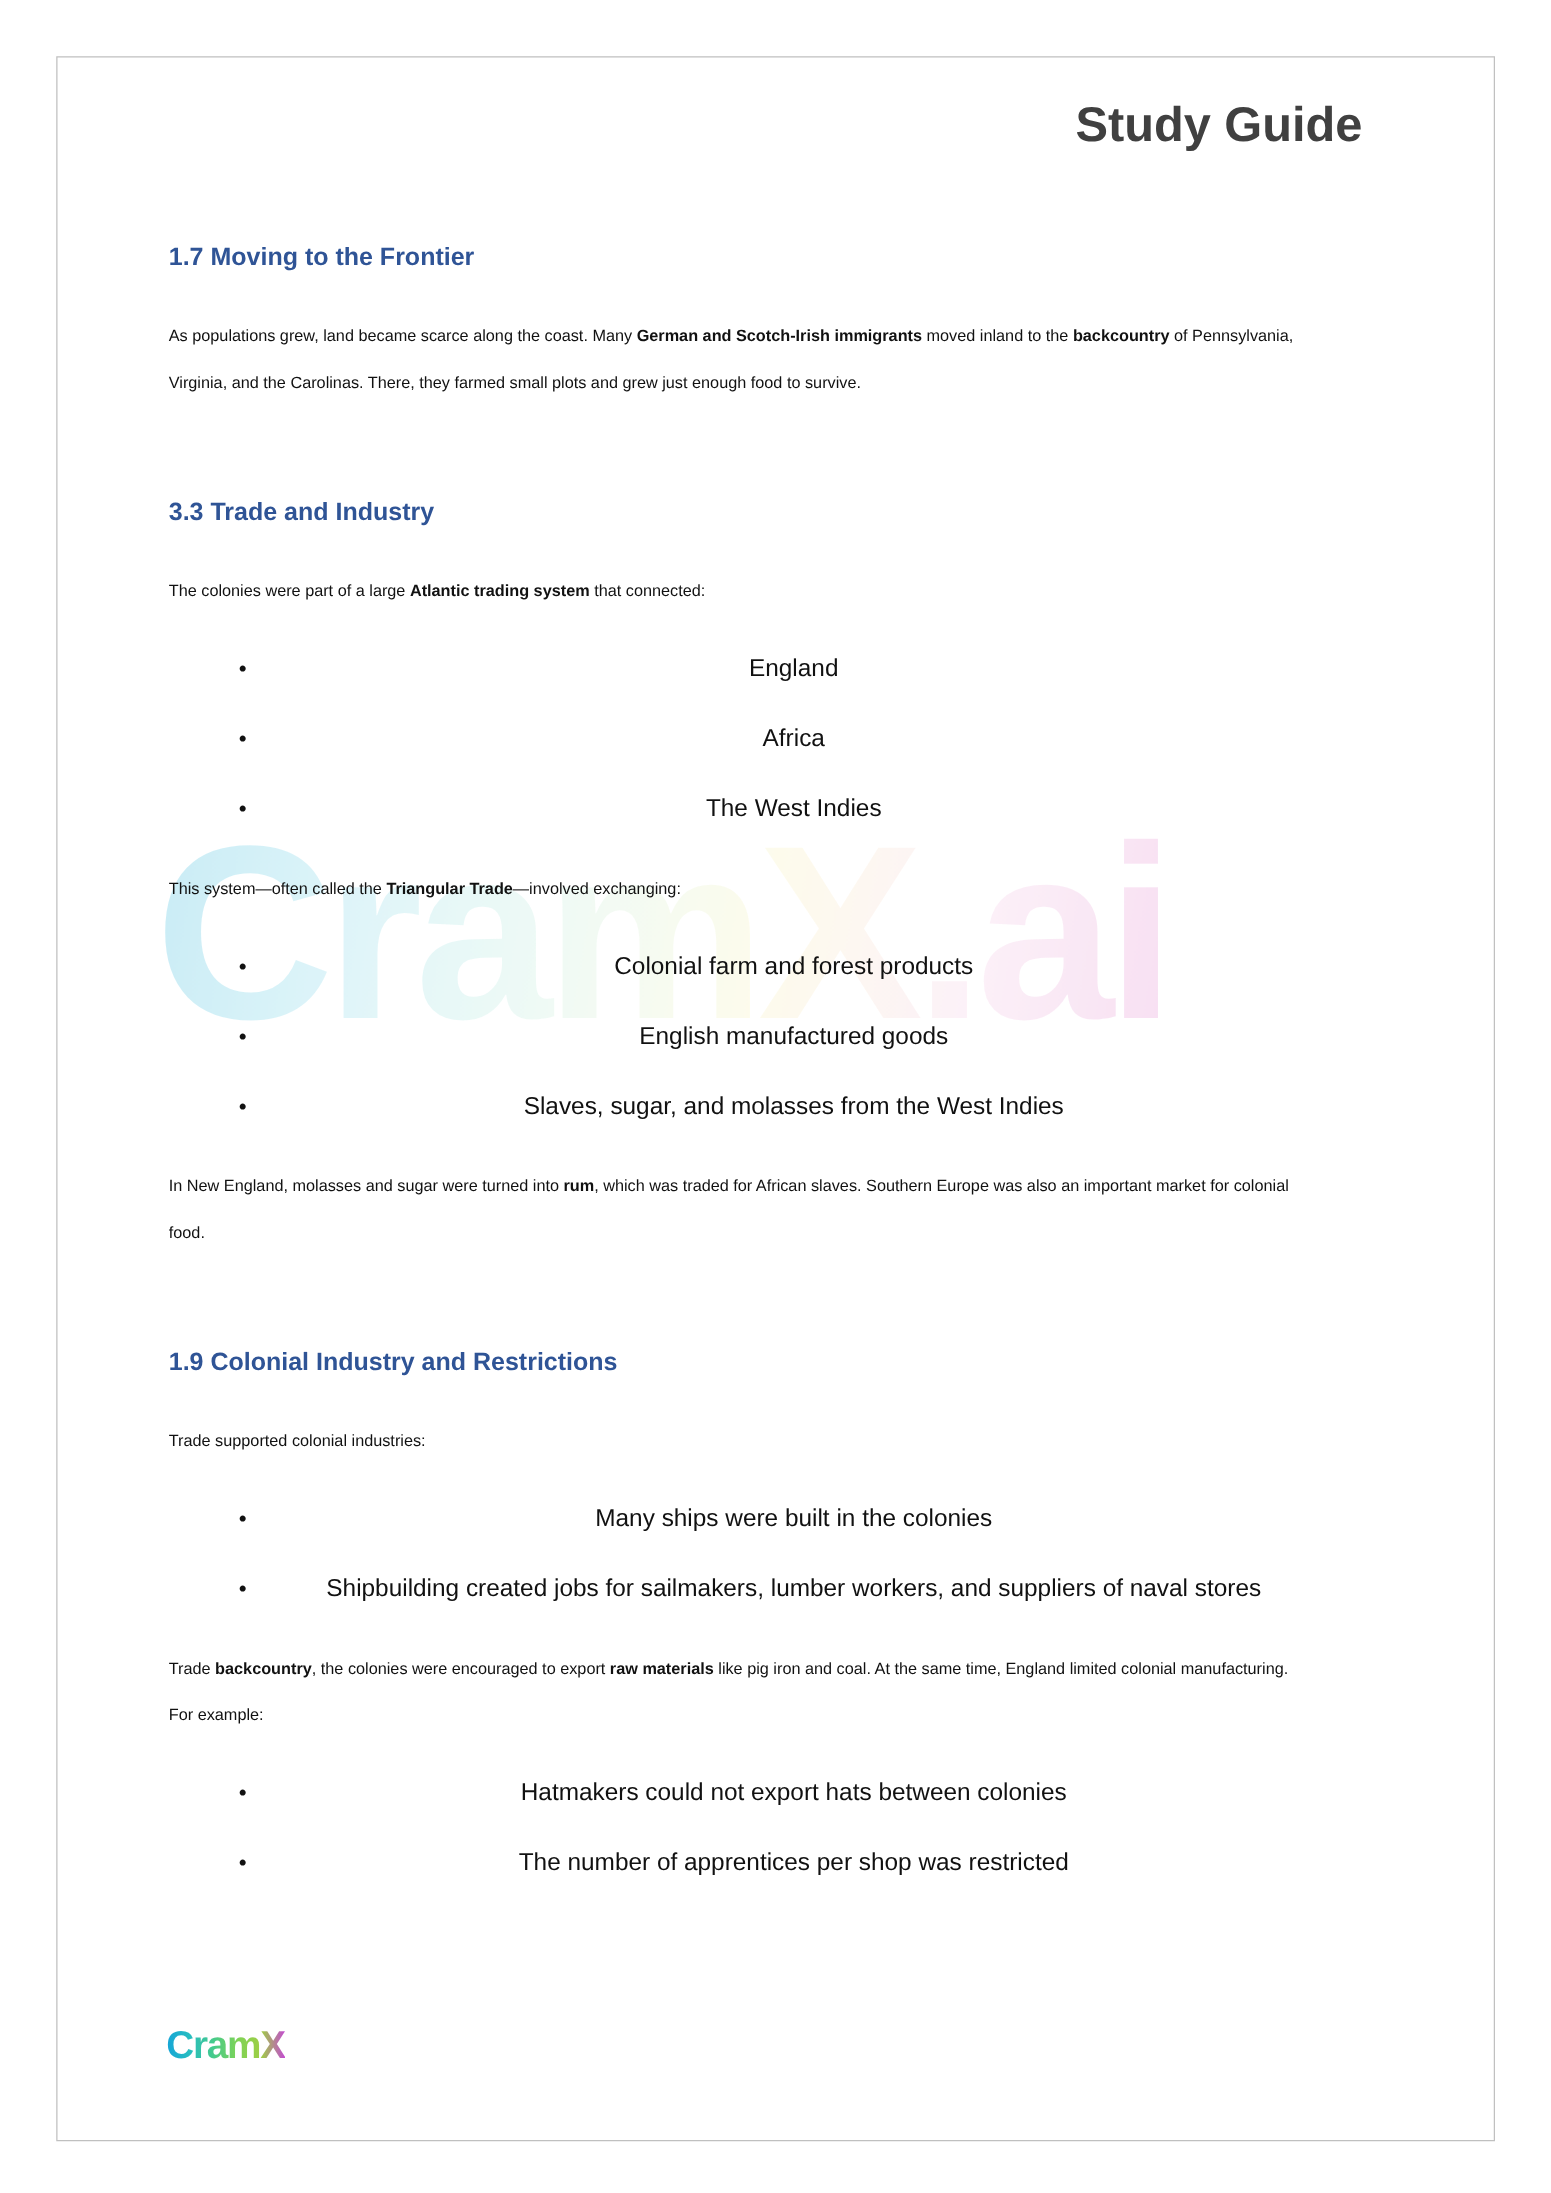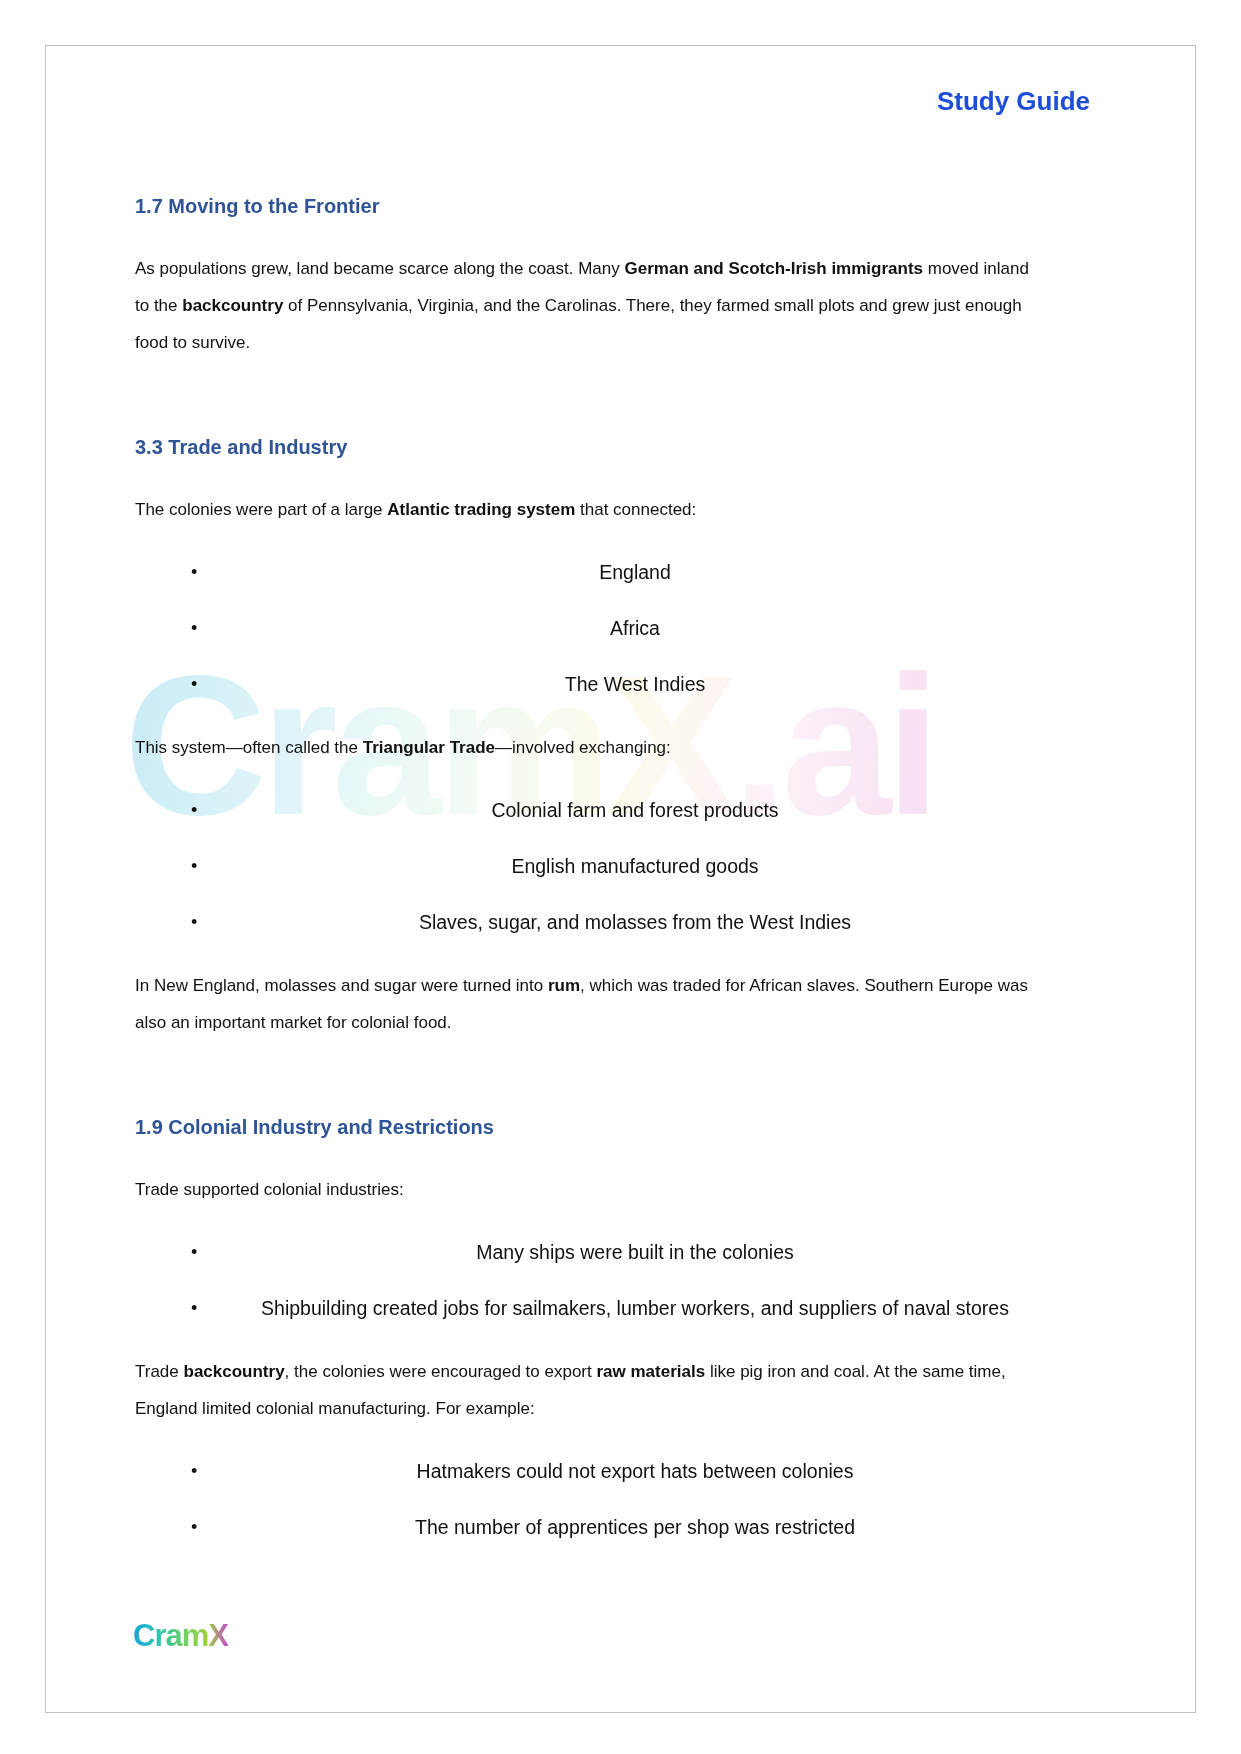--- a/index.html
+++ b/index.html
@@ -44,36 +44,36 @@
   }
   .doc-content {
     position: absolute;
     left: 135px;
     top: 82px;
     width: 955px;
     z-index: 2;
   }
   h1.doc-title {
     margin: 0;
-    font-size: 26px;
+    font-size: 39px;
     line-height: 38px;
     font-weight: 700;
-    color: #1d4ed8;
+    color: #404040;
     text-align: right;
   }
   h2.sec-heading {
     margin: 70px 0 28px 0;
     font-size: 20px;
     line-height: 32px;
     font-weight: 700;
     color: var(--heading-blue, #2f5496);
   }
   .doc-body p {
     margin: 26px 0;
-    font-size: 17px;
+    font-size: 13px;
     line-height: 37px;
     max-width: 900px;
   }
   .doc-body b {
     font-weight: 700;
   }
   .doc-body ul {
     list-style: none;
     margin: 18px 0;
     padding: 0 0 0 90px;

